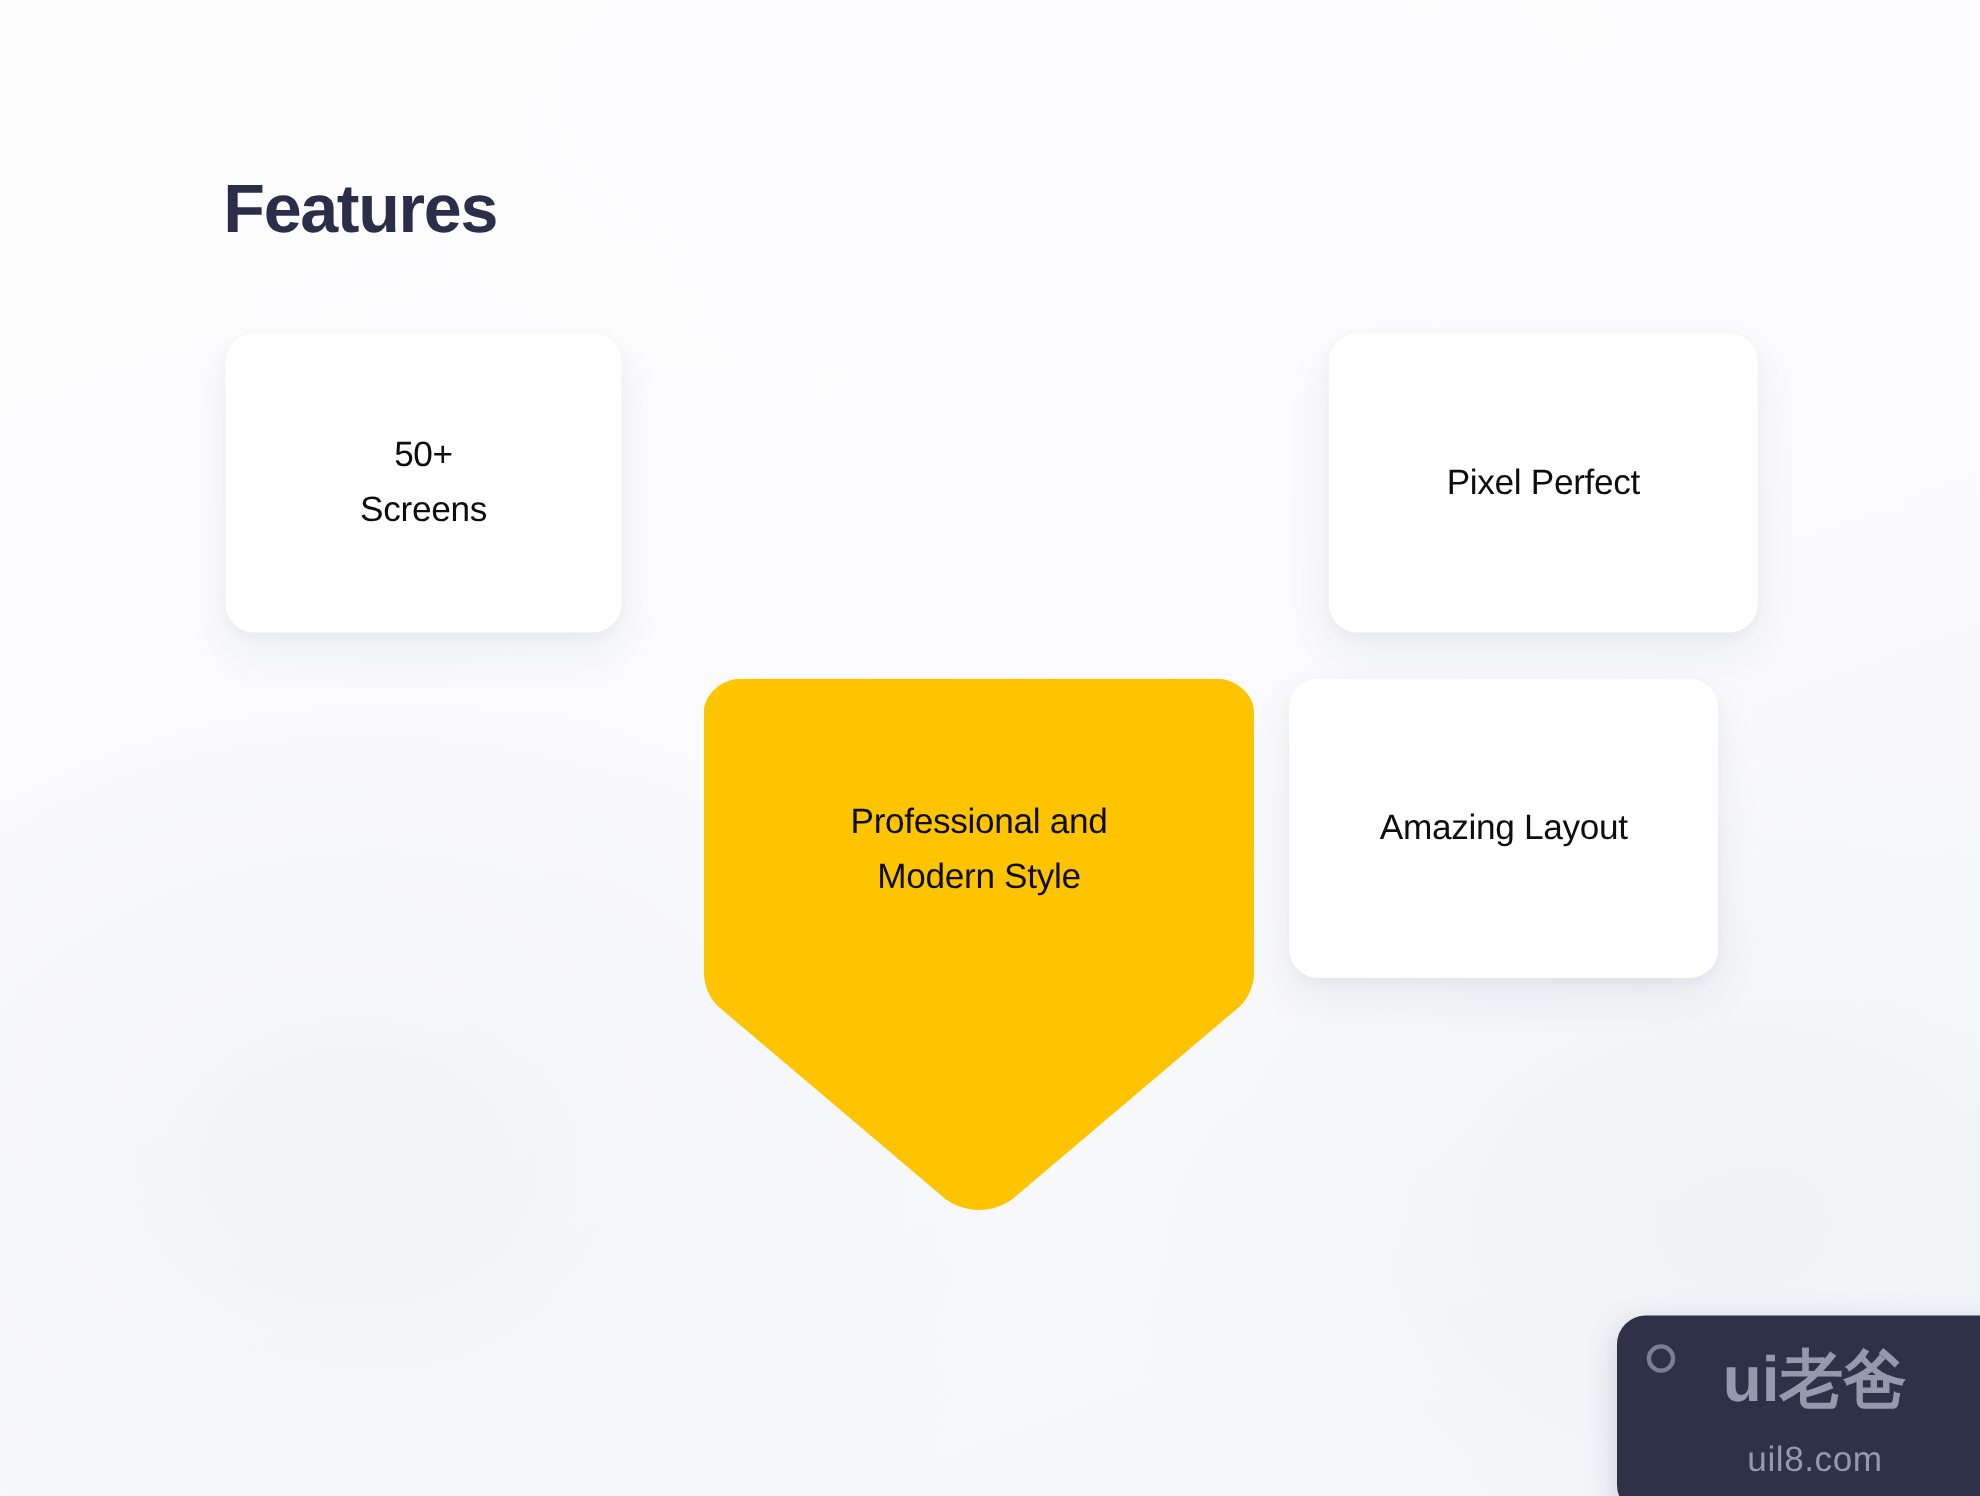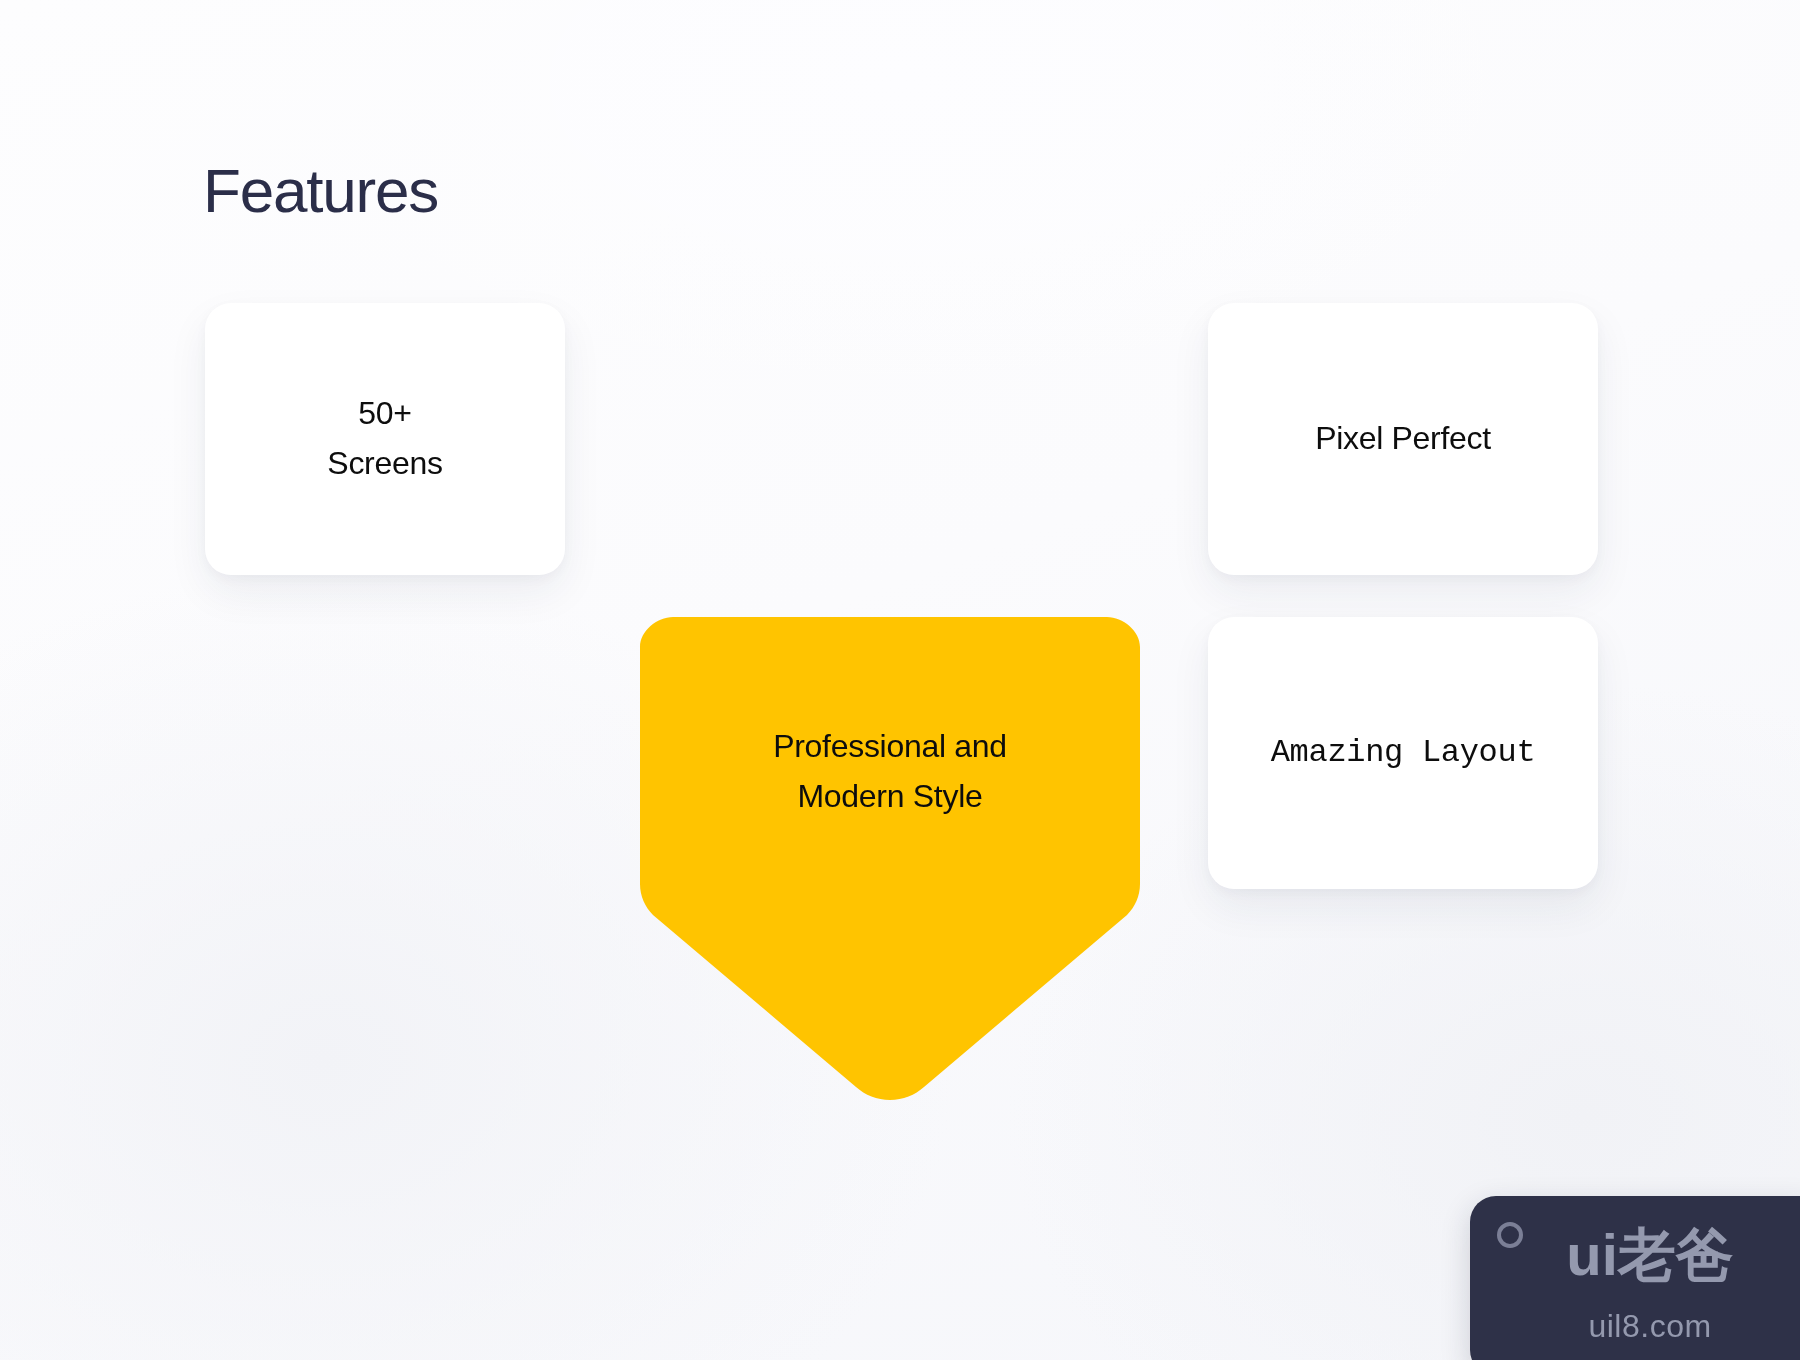--- a/index.html
+++ b/index.html
@@ -15,21 +15,21 @@
       radial-gradient(ellipse 800px 600px at 88% 82%, #f1f2f6 0%, rgba(241,242,246,0) 72%),
       radial-gradient(ellipse 1000px 500px at 50% 6%, #fdfdff 0%, rgba(253,253,255,0) 70%),
       linear-gradient(160deg, #fdfdfe 0%, #fbfbfd 45%, #f5f6fa 100%);
   }
 
   
   #page-title {
     position:absolute;
     left:203px; top:160px;
     font-size:62px;
-    font-weight:normal;
+    font-weight:bold;
     letter-spacing:-1.2px;
     color:#2b2e49;
     line-height:1;
   }
 
   
   .grid { position:absolute; left:0; top:0; width:1800px; height:1360px; }
 
   .card {
     position:absolute;
@@ -64,21 +64,21 @@
   }
   .accent-wrap .txt span {
     font-size:32px; line-height:1.55; letter-spacing:-0.3px;
     color:#0d0d0d; white-space:pre-line;
   }
 
   
   .c1r1 { left:205px;  top:303px;  width:360px; height:272px; }
   .c1r2 { left:205px;  top:617px;  width:340px; height:272px; }
   .c3r1 { left:1208px; top:303px;  width:390px; height:272px; }
-  .c3r2 { left:1208px; top:617px;  width:390px; height:272px;font-family:Liberation Mono, monospace; }
+  .c3r2 { left:1172px; top:617px;  width:390px; height:272px; }
 
   .accent-top    { left:640px; top:128px; width:500px; height:447px; }
   .accent-bottom { left:640px; top:617px; width:500px; height:483px; }
 
   .accent-top .txt    { top:418px; height:120px; }
   .accent-bottom .txt { top:95px;  height:120px; }
 
   
   #watermark {
     position:absolute;

